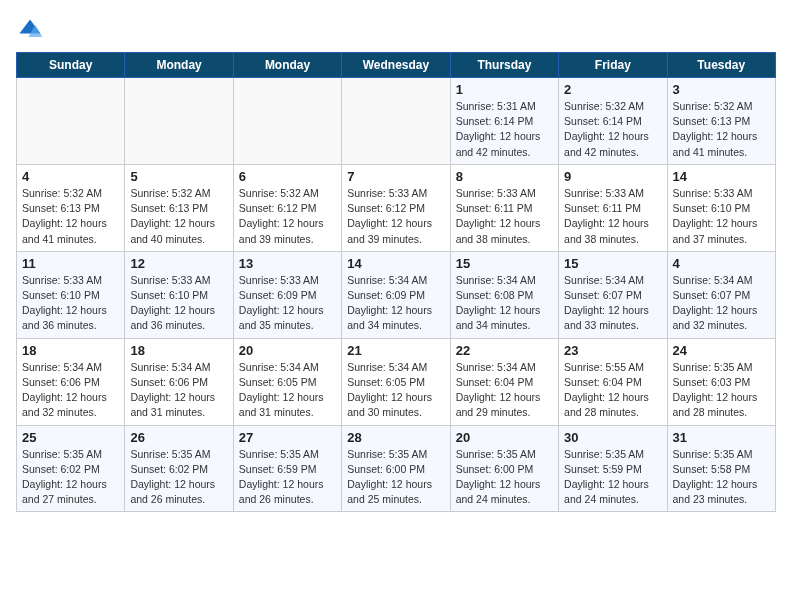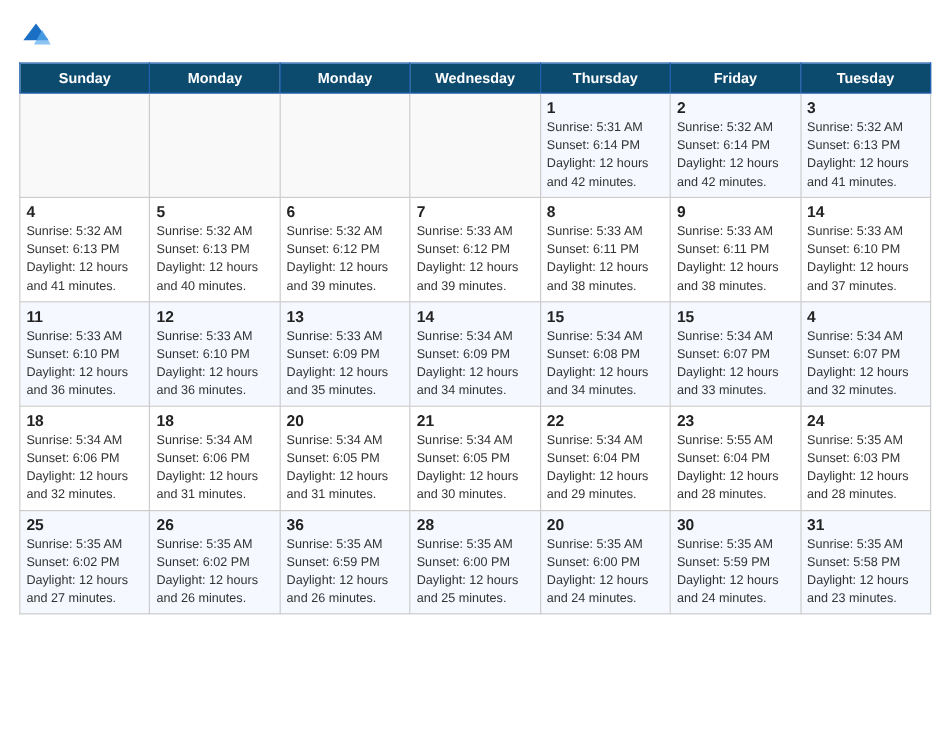--- a/index.html
+++ b/index.html
@@ -284,21 +284,21 @@
 Sunset: 6:02 PM
 Daylight: 12 hours and 27 minutes.</div>
         </td>
         <td>
           <span class="day-num">26</span>
           <div class="day-info">Sunrise: 5:35 AM
 Sunset: 6:02 PM
 Daylight: 12 hours and 26 minutes.</div>
         </td>
         <td>
-          <span class="day-num">36</span>
+          <span class="day-num">27</span>
           <div class="day-info">Sunrise: 5:35 AM
 Sunset: 6:59 PM
 Daylight: 12 hours and 26 minutes.</div>
         </td>
         <td>
           <span class="day-num">28</span>
           <div class="day-info">Sunrise: 5:35 AM
 Sunset: 6:00 PM
 Daylight: 12 hours and 25 minutes.</div>
         </td>

